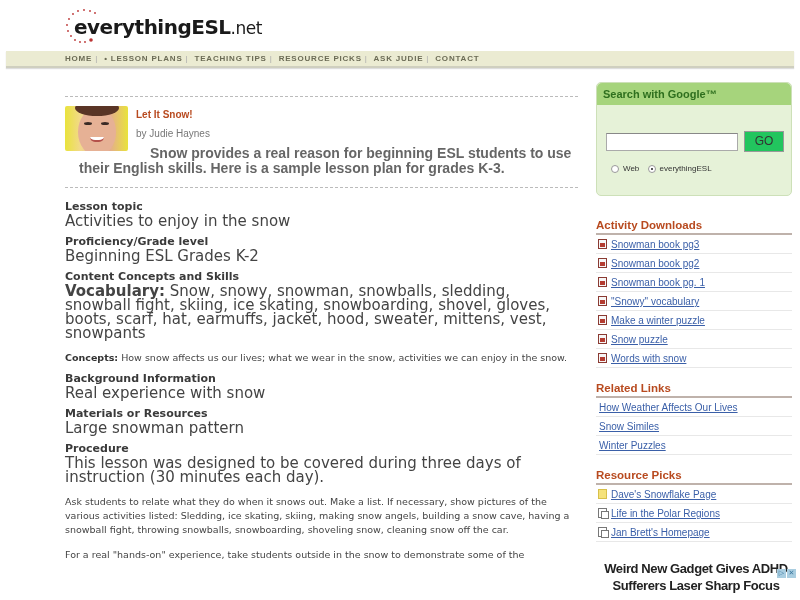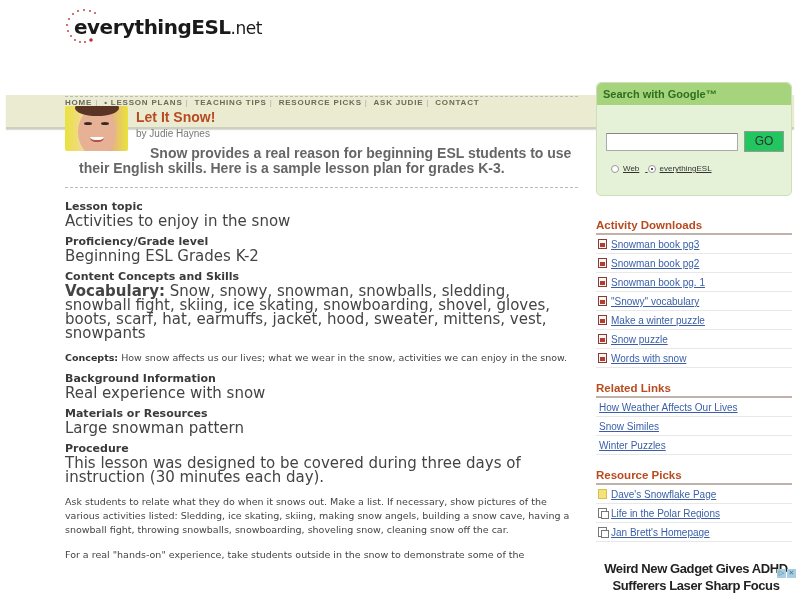--- a/index.html
+++ b/index.html
@@ -6,53 +6,53 @@
   html, body { width: 800px; height: 600px; overflow: hidden; background: #ffffff; }
   body { font-family: "DejaVu Sans", sans-serif; color: #333; position: relative; }
 
   
   .logo { position: absolute; left: 64px; top: 6px; width: 180px; height: 40px; }
   .logo-dots { position: absolute; left: 0; top: 0; width: 40px; height: 40px; }
   .logo-text { position: absolute; left: 10px; top: 9px; font-family: "DejaVu Sans", sans-serif; font-weight: bold; font-size: 20px; color: #1a1a1a; letter-spacing: -0.5px; }
   .logo-text .tld { font-weight: normal; font-size: 17px; }
 
   
-  .navbar { position: absolute; left: 6px; top: 51px; width: 788px; height: 34px; background: #ebebd2; border-bottom: 2px solid #cfcfbf; box-shadow: 0 1px 1px #ddd; margin-top: 44px; }
+  .navbar { position: absolute; left: 6px; top: 51px; width: 788px; height: 17px; background: #ebebd2; border-bottom: 2px solid #cfcfbf; box-shadow: 0 1px 1px #ddd; }
   .nav { position: absolute; left: 59px; top: 3px; font-family: "Liberation Sans", sans-serif; font-size: 8px; font-weight: bold; letter-spacing: 0.8px; color: #6b6b55; white-space: nowrap; }
   .nav a { color: #6b6b55; text-decoration: none; }
   .nav .sep { color: #aaa; margin: 0 3px; font-weight: normal; }
 
   
   .main { position: absolute; left: 65px; top: 96px; width: 513px; }
   .dotted { border-top: 1px dashed #bbb; height: 0; }
   .intro { position: relative; height: 90px; }
   .photo { position: absolute; left: 0; top: 9px; width: 63px; height: 45px; background: linear-gradient(90deg,#e9e33c 0%,#f2d98c 25%,#e8b79a 50%,#e4ab90 70%,#e9e33c 100%); border-radius: 2px; overflow: hidden; }
   .photo .face { position: absolute; left: 13px; top: 2px; width: 38px; height: 48px; border-radius: 50%; background: #e6b195; }
   .photo .hair { position: absolute; left: 10px; top: -6px; width: 44px; height: 16px; border-radius: 50%; background: #5a3526; }
   .photo .eye1, .photo .eye2 { position: absolute; top: 16px; width: 8px; height: 3px; background: #3a2a25; border-radius: 50%; }
   .photo .eye1 { left: 19px; } .photo .eye2 { left: 36px; }
   .photo .mouth { position: absolute; left: 25px; top: 31px; width: 14px; height: 5px; background: #fff; border-bottom: 2px solid #b4504a; border-radius: 0 0 8px 8px; }
-  .title { position: absolute; left: 71px; top: 12px; font-family: "Liberation Sans", sans-serif; font-weight: bold; font-size: 14px; color: #b84a1f; }
+  .title { position: absolute; left: 71px; top: 12px; font-family: "Liberation Sans", sans-serif; font-weight: bold; font-size: 10px; color: #b84a1f; }
   .author { position: absolute; left: 71px; top: 31px; font-family: "Liberation Sans", sans-serif; font-size: 10px; color: #777; }
   .summary { position: absolute; left: 14px; top: 49px; width: 513px; font-family: "Liberation Sans", sans-serif; font-size: 14px; font-weight: bold; color: #666; line-height: 15px; text-indent: 71px; }
 
   .content { padding-top: 12px; }
   .sec-h { font-family: "DejaVu Sans", sans-serif; font-weight: bold; font-size: 11px; color: #3a3a3a; margin-top: 7px; line-height: 14px; }
   .sec-t { font-family: "DejaVu Sans", sans-serif; font-size: 15px; color: #444; line-height: 14px; }
   .para { font-family: "DejaVu Sans", sans-serif; font-size: 9.5px; color: #444; line-height: 14px; margin-top: 11px; }
   .para b { color: #333; }
   .first { margin-top: 0; }
 
   
   .side { position: absolute; left: 596px; top: 82px; width: 196px; }
   .search-box { width: 196px; height: 114px; background: #e6f2d8; border: 1px solid #cde0b8; border-radius: 5px; position: relative; }
   .search-head { height: 22px; background: #a6d47c; border-radius: 5px 5px 0 0; padding: 5px 0 0 6px; font-family: "Liberation Sans", sans-serif; font-weight: bold; font-size: 11px; color: #2e6f1e; }
   .search-input { position: absolute; left: 9px; top: 50px; width: 132px; height: 18px; border: 1px solid #aaa; border-top-color: #888; background: #fff; font-size: 10px; }
   .go-btn { position: absolute; left: 147px; top: 48px; width: 40px; height: 21px; background: #22c55e; border: 1px solid #999; font-family: "Liberation Sans", sans-serif; font-size: 12px; color: #333; text-align: center; line-height: 19px; }
-  .radios { position: absolute; left: 14px; top: 81px; font-family: "Liberation Sans", sans-serif; font-size: 8px; color: #333; white-space: nowrap; text-decoration: underline; }
+  .radios { position: absolute; left: 14px; top: 81px; font-family: "Liberation Sans", sans-serif; font-size: 8px; color: #333; white-space: nowrap; }
   .radio { display: inline-block; width: 8px; height: 8px; border: 1px solid #999; border-radius: 50%; vertical-align: middle; margin-right: 4px; position: relative; background: #fff; }
   .radio.on::after { content: ""; position: absolute; left: 2px; top: 2px; width: 2px; height: 2px; background: #222; border-radius: 50%; }
   .radio-lbl { vertical-align: middle; margin-right: 6px; }
 
   .box-h { font-family: "Liberation Sans", sans-serif; font-weight: bold; font-size: 11.5px; color: #b84a1f; border-bottom: 2px solid #bfb2ab; padding-bottom: 2px; margin-top: 14px; }
   .box-h.first-h { margin-top: 23px; }
   .link-row { height: 19px; border-bottom: 1px solid #e8e8e8; padding-top: 4px; font-family: "Liberation Sans", sans-serif; font-size: 10px; white-space: nowrap; }
   .link-row a { color: #3a5fa8; text-decoration: underline; }
   .link-row .ico { display: inline-block; width: 9px; height: 10px; vertical-align: -1px; margin: 0 4px 0 2px; position: relative; }
   .pdf { background: #f6f6f6; border: 1px solid #8a3a32; }

